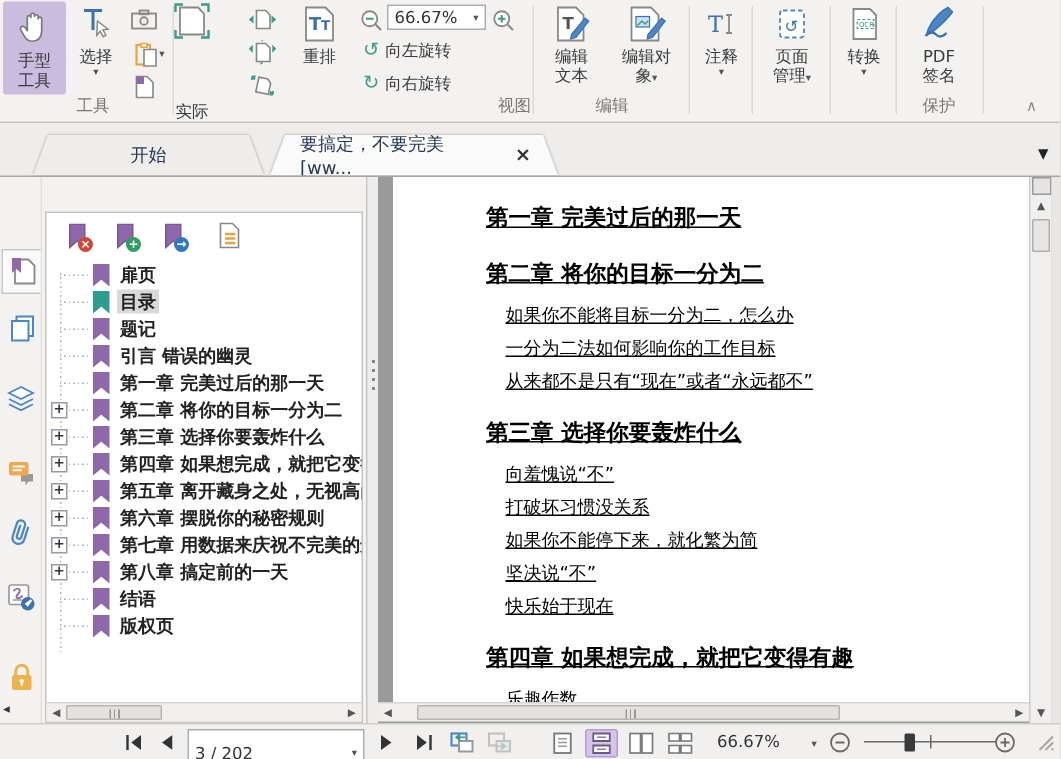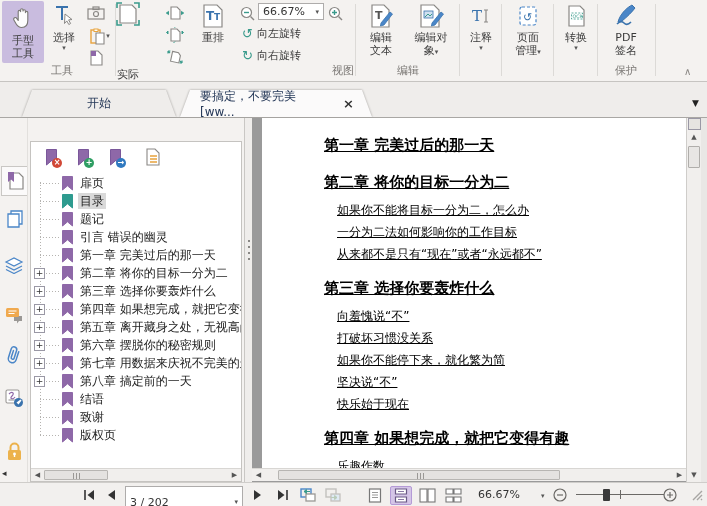--- a/index.html
+++ b/index.html
@@ -53,21 +53,21 @@
   .panel-header{ position:absolute; left:0; top:0; right:0; height:22px; display:flex; align-items:center; }
   .panel-title{ font-size:12px; color:#333; margin-left:6px; }
   .ph-icons{ position:absolute; right:6px; top:3px; font-size:9px; color:#222; letter-spacing:1px; }
   .panel-box{ position:absolute; left:2px; top:23px; width:212px; bottom:0; background:#fff;
     border:1px solid #c5c3c0; }
   .bm-toolbar{ position:absolute; left:0; top:0; right:0; height:30px; }
   .bm-tool{ position:absolute; top:3px; width:24px; height:24px; display:flex;
     align-items:center; justify-content:center; }
   .badge{ position:absolute; right:1px; bottom:1px; width:10px; height:10px; border-radius:50%;
     color:#fff; font-size:8px; line-height:10px; text-align:center; font-weight:bold; }
-  .bm-tree{ position:absolute; left:0; top:32px; right:0; bottom:14px; overflow:hidden; }
+  .bm-tree{ position:absolute; left:0; top:32px; right:0; bottom:14px; overflow:hidden;font-weight:bold; }
   .bm-vline{ position:absolute; left:9px; top:8px; width:1px; height:253px;
     background:repeating-linear-gradient(180deg,#b5b3b0 0 1px,transparent 1px 3px); }
   .bm-row{ position:relative; height:18px; display:flex; align-items:center; white-space:nowrap; }
   .bm-hline{ position:absolute; left:9px; top:9px; width:19px; height:1px;
     background:repeating-linear-gradient(90deg,#b5b3b0 0 1px,transparent 1px 3px); }
   .bm-exp{ position:absolute; left:3px; top:4px; width:11px; height:11px; background:#fff;
     border:1px solid #9a98a5; font-size:9px; line-height:9px; text-align:center; color:#333; }
   .bm-flag{ position:absolute; left:30px; top:2px; }
   .bm-label{ position:absolute; left:47px; font-size:12px; color:#222; padding:0 2px; line-height:16px; }
   .bm-label.sel{ background:#d9d9d9; }
@@ -573,29 +573,20 @@
               </span>
               <span class="bm-label">结语</span>
             </div>
             <div class="bm-row">
               <span class="bm-hline"></span>
               <span class="bm-flag">
                 <svg width="13" height="15" viewBox="0 0 13 15">
                   <path d="M1.5.5h10V14l-5-4.2-5 4.2z" fill="#8e68a8" stroke="#8e68a8"></path>
                 </svg>
               </span>
-              <span class="bm-label">致谢</span>
-            </div>
-            <div class="bm-row">
-              <span class="bm-hline"></span>
-              <span class="bm-flag">
-                <svg width="13" height="15" viewBox="0 0 13 15">
-                  <path d="M1.5.5h10V14l-5-4.2-5 4.2z" fill="#8e68a8" stroke="#8e68a8"></path>
-                </svg>
-              </span>
               <span class="bm-label">版权页</span>
             </div>
           </div>
         <div class="hscroll" style="left:0;right:0;bottom:0;">
           <span class="arr" style="left:0;">◀</span>
           <div class="hthumb" style="left:13px;width:64px;">
               <div class="hgrip" style="left:28px;"></div>
             </div>
           <span class="arr" style="right:0;">▶</span>
         </div>

